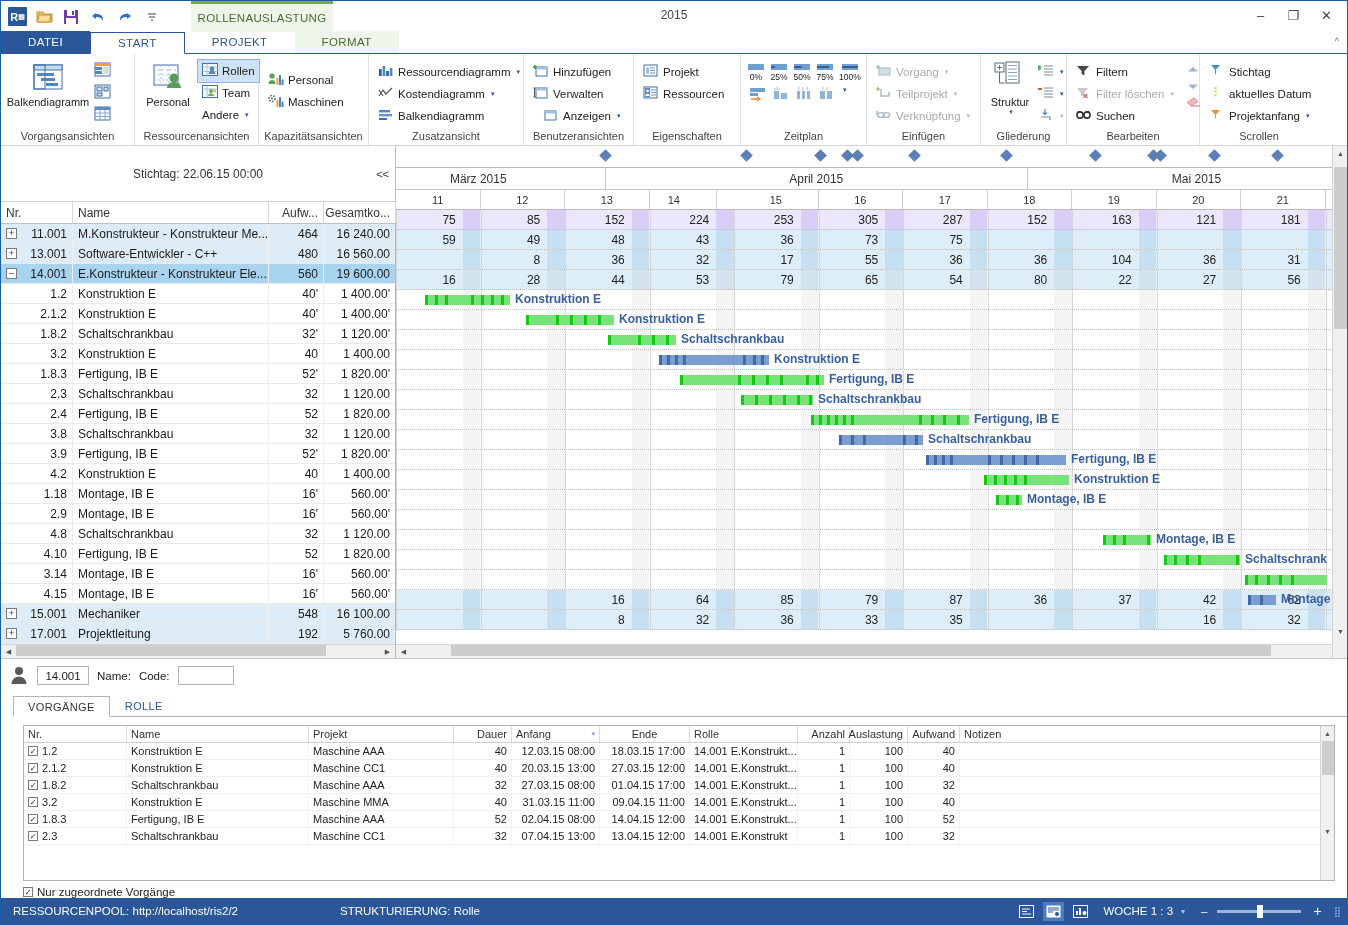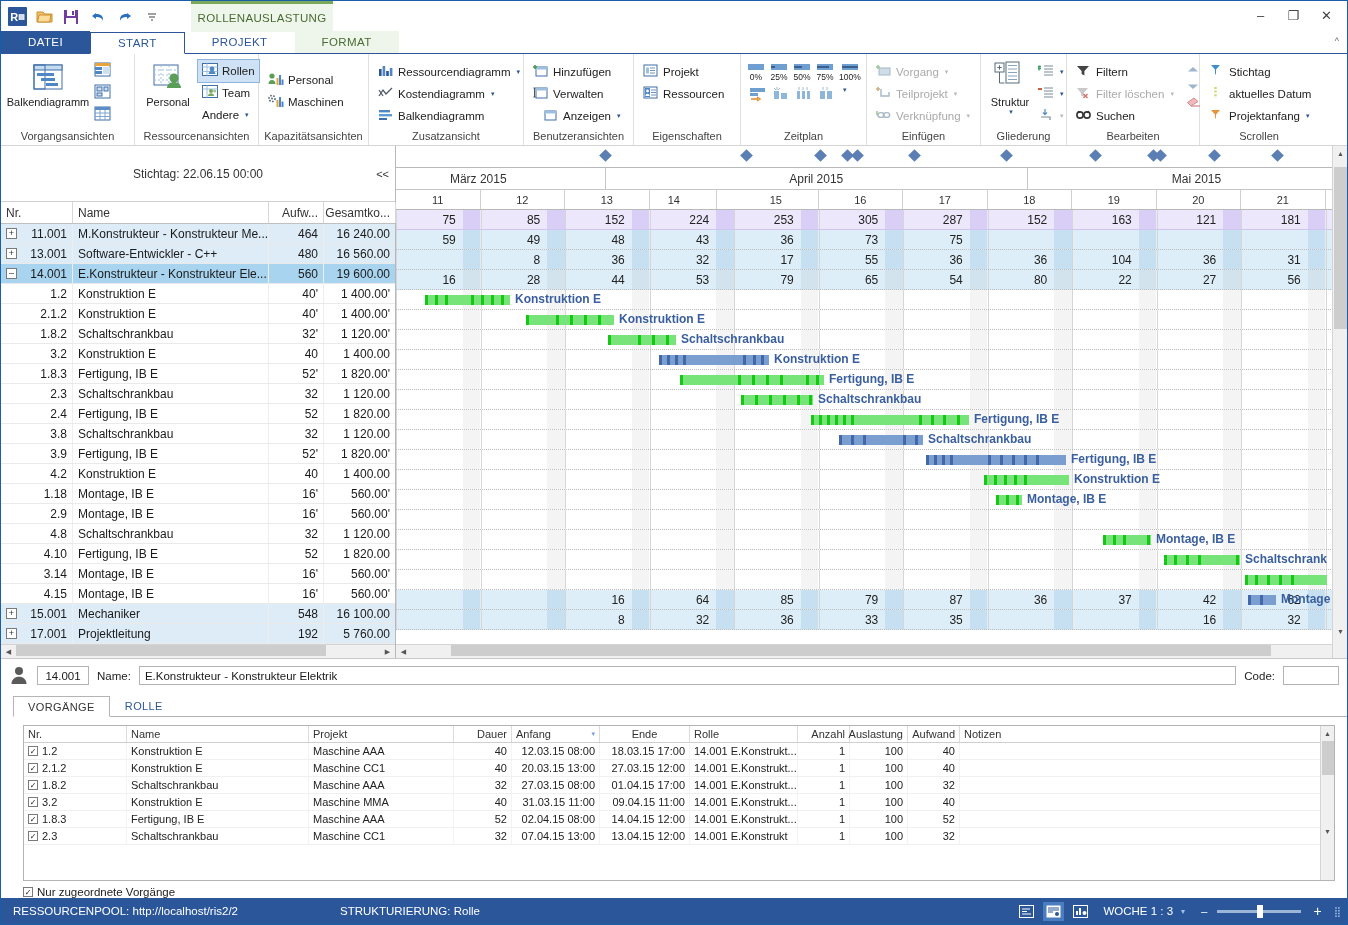--- a/index.html
+++ b/index.html
@@ -208,20 +208,21 @@
             <path d="M10 3 L14 6 L10 9 V7c-4 0-6 1-7 4C2.5 5 6 4 10 4z" fill="#2b6fc2"></path>
           </svg>
       </div>
       <div class="qat-ico">
         <svg width="10" height="10" viewBox="0 0 10 10">
             <path d="M1 2h8M2 5h6M4 8h2" stroke="#444" stroke-width="1.2"></path>
           </svg>
       </div>
     </div>
     <div class="ctx-tab">ROLLENAUSLASTUNG</div>
+    <div class="title-text">2015</div>
     <div class="wbtns">
       <div class="wbtn">–</div>
       <div class="wbtn">❐</div>
       <div class="wbtn">✕</div>
     </div>
   </div>
 
   <div class="tabstrip">
     <div class="tab file">DATEI</div>
     <div class="tab active">START</div>
@@ -1714,21 +1715,20 @@
   <div class="bottomform">
     <div class="hdrrow">
       <span class="pers-ico">
         <svg width="18" height="19" viewBox="0 0 18 19">
             <circle cx="9" cy="5" r="4" fill="#5a5a5a"></circle>
             <path d="M1.5 18c0-4.6 3.4-7.2 7.5-7.2s7.5 2.6 7.5 7.2z" fill="#5a5a5a"></path>
           </svg>
       </span>
       <div class="fld num">14.001</div>
       <span class="lblsm">Name:</span>
-      <div class="fld" style="flex:1">E.Konstrukteur - Konstrukteur Elektrik</div>
       <span class="lblsm">Code:</span>
       <div class="fld" style="width:56px"></div>
     </div>
 
     <div class="tabs2">
       <div class="tab2 active">VORGÄNGE</div>
       <div class="tab2">ROLLE</div>
     </div>
 
     <div class="detwrap">

